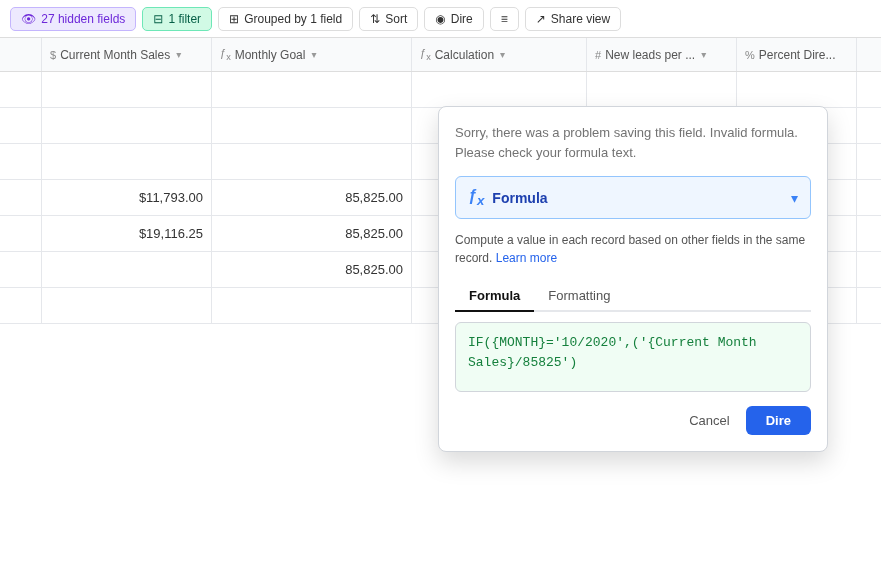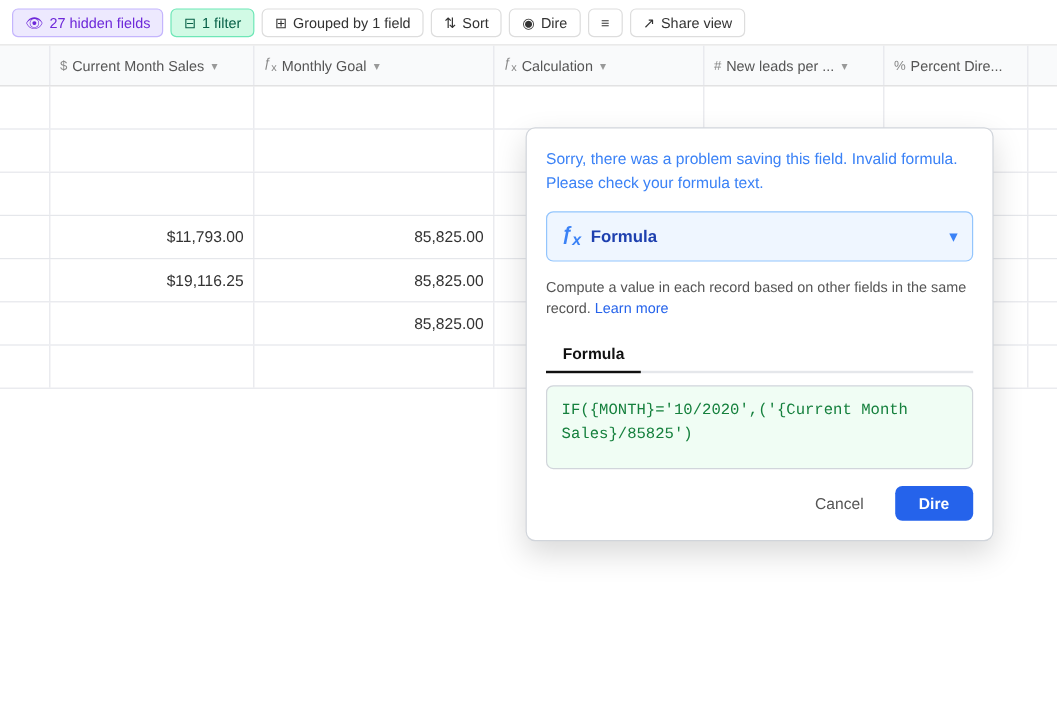--- a/index.html
+++ b/index.html
@@ -66,21 +66,21 @@
       z-index: 100;
     }
     .popup {
       position: absolute; top: 34px; left: 438px;
       width: 390px; background: #fff;
       border: 1px solid #d1d5db; border-radius: 8px;
       box-shadow: 0 10px 25px rgba(0,0,0,0.15);
       padding: 16px;
     }
     .popup-error {
-      color: #3b82f6; font-size: 13px; line-height: 1.5; margin-bottom: 14px;
+      color: #737373; font-size: 13px; line-height: 1.5; margin-bottom: 14px;
     }
 
     .formula-type-selector {
       display: flex; align-items: center; justify-content: space-between;
       padding: 10px 12px; border: 1.5px solid #93c5fd; border-radius: 6px;
       background: #eff6ff; margin-bottom: 12px; cursor: pointer;
     }
     .formula-type-left { display: flex; align-items: center; gap: 8px; font-weight: 600; font-size: 14px; color: #1e40af; }
     .formula-type-icon { font-style: italic; font-weight: 700; color: #3b82f6; font-size: 16px; }
     .formula-type-chevron { color: #3b82f6; font-size: 14px; }
@@ -97,21 +97,21 @@
     .formula-tab.active { color: #111; border-bottom: 2px solid #111; font-weight: 600; }
 
     .formula-editor {
       border: 1px solid #d1d5db; border-radius: 6px;
       background: #f0fdf4; padding: 10px 12px;
       font-family: Liberation Mono, monospace; font-size: 13px;
       color: #15803d; min-height: 70px; line-height: 1.5;
       margin-bottom: 14px; white-space: pre-wrap; word-break: break-all;
     }
 
-    .popup-actions { display: flex; justify-content: flex-end; align-items: center; gap: 10px; }
+    .popup-actions { display: flex; justify-content: flex-end; align-items: center; }
     .btn-cancel {
       padding: 7px 16px; border-radius: 6px; border: none; background: none;
       color: #555; font-size: 13px; cursor: pointer; font-weight: 500;
     }
     .btn-save {
       padding: 7px 20px; border-radius: 6px; border: none;
       background: #2563eb; color: #fff; font-size: 13px;
       cursor: pointer; font-weight: 600;
     }
   </style>
@@ -250,20 +250,21 @@
         <span class="formula-type-chevron">▾</span>
       </div>
 
       <div class="formula-desc">
         <span>Compute a value in each record based on other fields in the same record.</span>
         <a>Learn more</a>
       </div>
 
       <div class="formula-tabs">
         <button class="formula-tab active">Formula</button>
+        <button class="formula-tab">Formatting</button>
       </div>
 
       <div class="formula-editor">IF({MONTH}='10/2020',('{Current Month
 Sales}/85825')</div>
 
       <div class="popup-actions">
         <button class="btn-cancel">Cancel</button>
         <button class="btn-save">Dire</button>
       </div>
     </div>

